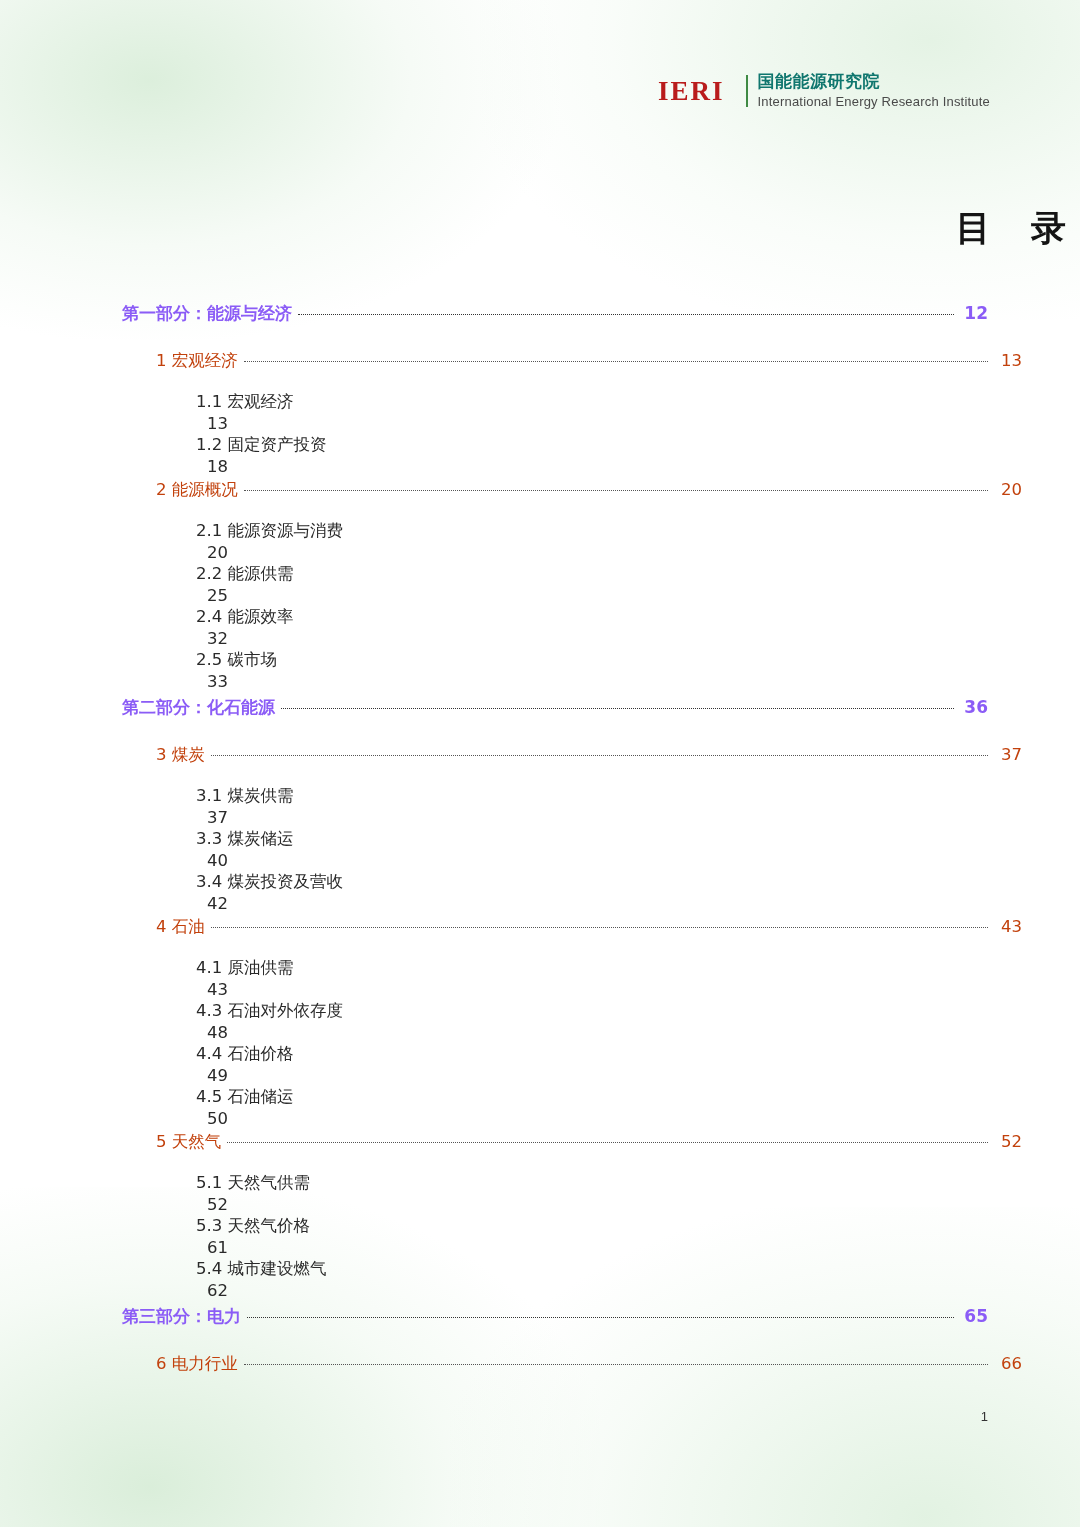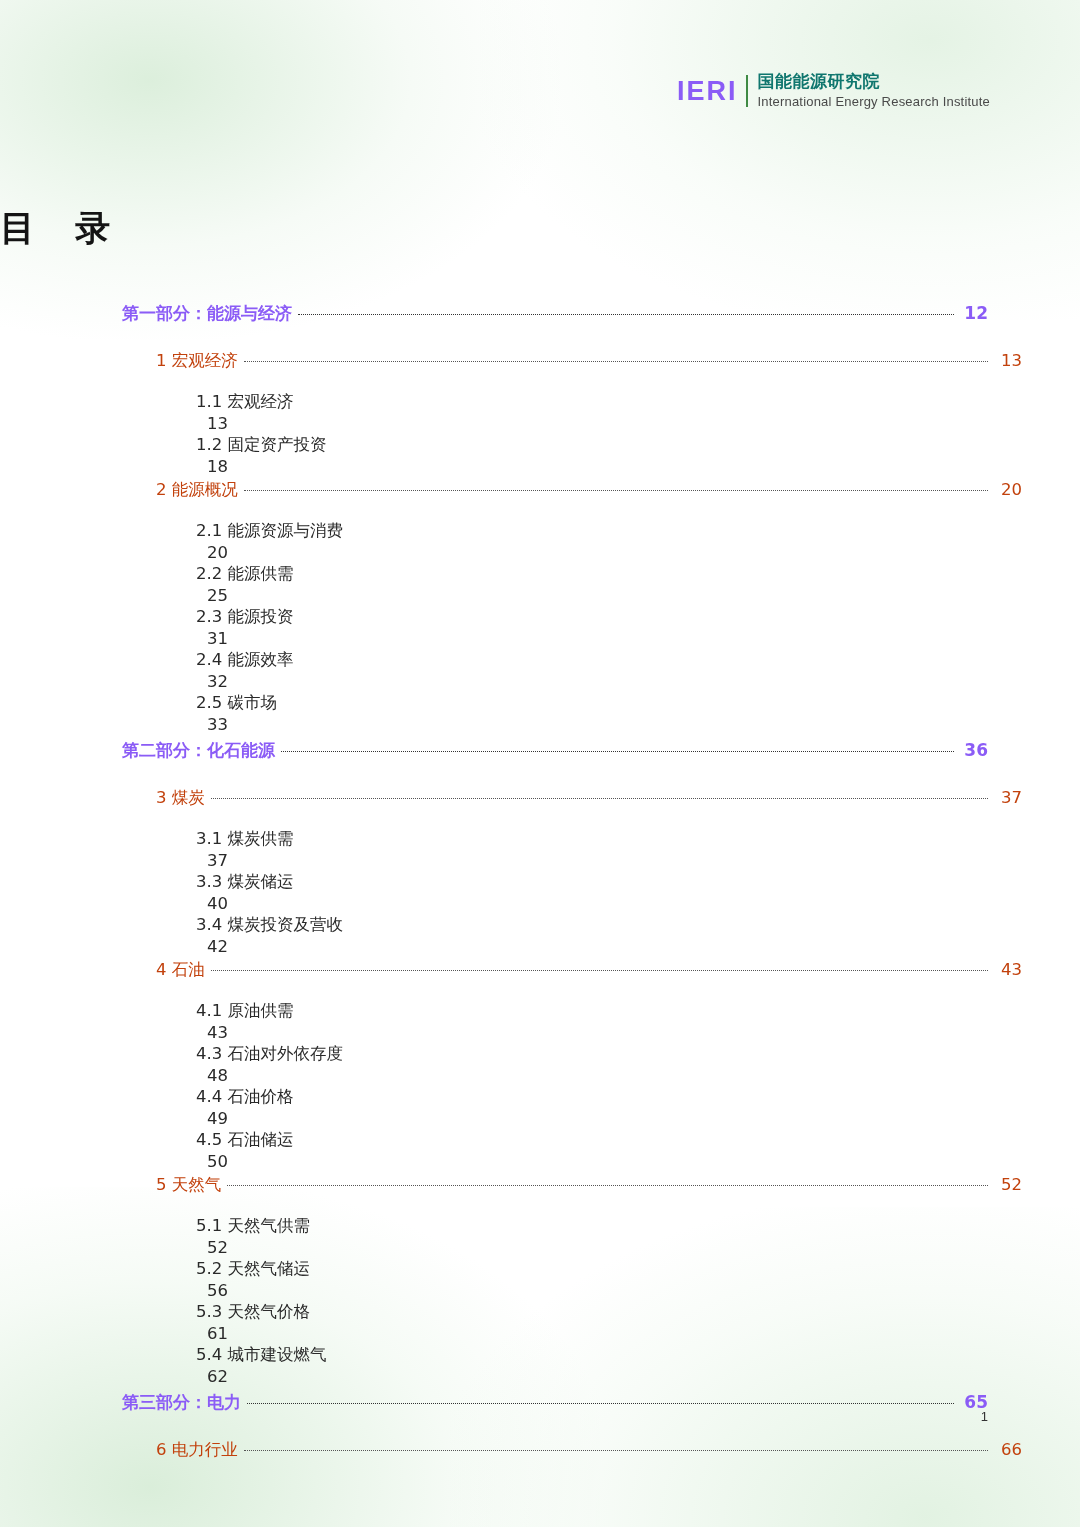--- a/index.html
+++ b/index.html
@@ -52,24 +52,24 @@
     top: 72px;
     right: 90px;
     display: flex;
     align-items: center;
     height: 38px;
   }
   .logo-mark {
     font-size: 27px;
     font-weight: bold;
     letter-spacing: 2px;
-    color: #8b5cf6;
-    font-family: Liberation Sans, sans-serif;
+    color: #b91c1c;
+    font-family: Liberation Serif, serif;
     line-height: 1;
-    padding-right: 9px;
+    padding-right: 22px;
   }
   .logo-divider {
     width: 2px;
     height: 32px;
     background: #3f8a44;
     margin-right: 9px;
   }
   .logo-text-cn {
     font-size: 17px;
     font-weight: bold;
@@ -86,21 +86,21 @@
     margin-top: 2px;
     font-family: "Liberation Sans", sans-serif;
   }
 
   
   .doc-title {
     position: absolute;
     top: 205px;
     left: 0;
     width: 100%;
-    text-align: left;
+    text-align: right;
     font-size: 35px;
     font-weight: bold;
     letter-spacing: 14px;
     color: #141414;
     font-family: "DejaVu Sans", sans-serif;
   }
 
   
   .toc {
     position: absolute;
@@ -221,25 +221,20 @@
         <span class="label">2.1  能源资源与消费</span>
         <span class="dots"></span>
         <span class="page-num">20</span>
       </div>
       <div class="toc-row lvl-sec">
         <span class="label">2.2  能源供需</span>
         <span class="dots"></span>
         <span class="page-num">25</span>
       </div>
       <div class="toc-row lvl-sec">
-        <span class="label">2.3  能源投资</span>
-        <span class="dots"></span>
-        <span class="page-num">31</span>
-      </div>
-      <div class="toc-row lvl-sec">
         <span class="label">2.4  能源效率</span>
         <span class="dots"></span>
         <span class="page-num">32</span>
       </div>
       <div class="toc-row lvl-sec">
         <span class="label">2.5  碳市场</span>
         <span class="dots"></span>
         <span class="page-num">33</span>
       </div>
       <div class="toc-row lvl-part">
@@ -296,25 +291,20 @@
         <span class="label">5  天然气</span>
         <span class="dots"></span>
         <span class="page-num">52</span>
       </div>
       <div class="toc-row lvl-sec">
         <span class="label">5.1  天然气供需</span>
         <span class="dots"></span>
         <span class="page-num">52</span>
       </div>
       <div class="toc-row lvl-sec">
-        <span class="label">5.2  天然气储运</span>
-        <span class="dots"></span>
-        <span class="page-num">56</span>
-      </div>
-      <div class="toc-row lvl-sec">
         <span class="label">5.3  天然气价格</span>
         <span class="dots"></span>
         <span class="page-num">61</span>
       </div>
       <div class="toc-row lvl-sec">
         <span class="label">5.4  城市建设燃气</span>
         <span class="dots"></span>
         <span class="page-num">62</span>
       </div>
       <div class="toc-row lvl-part">

